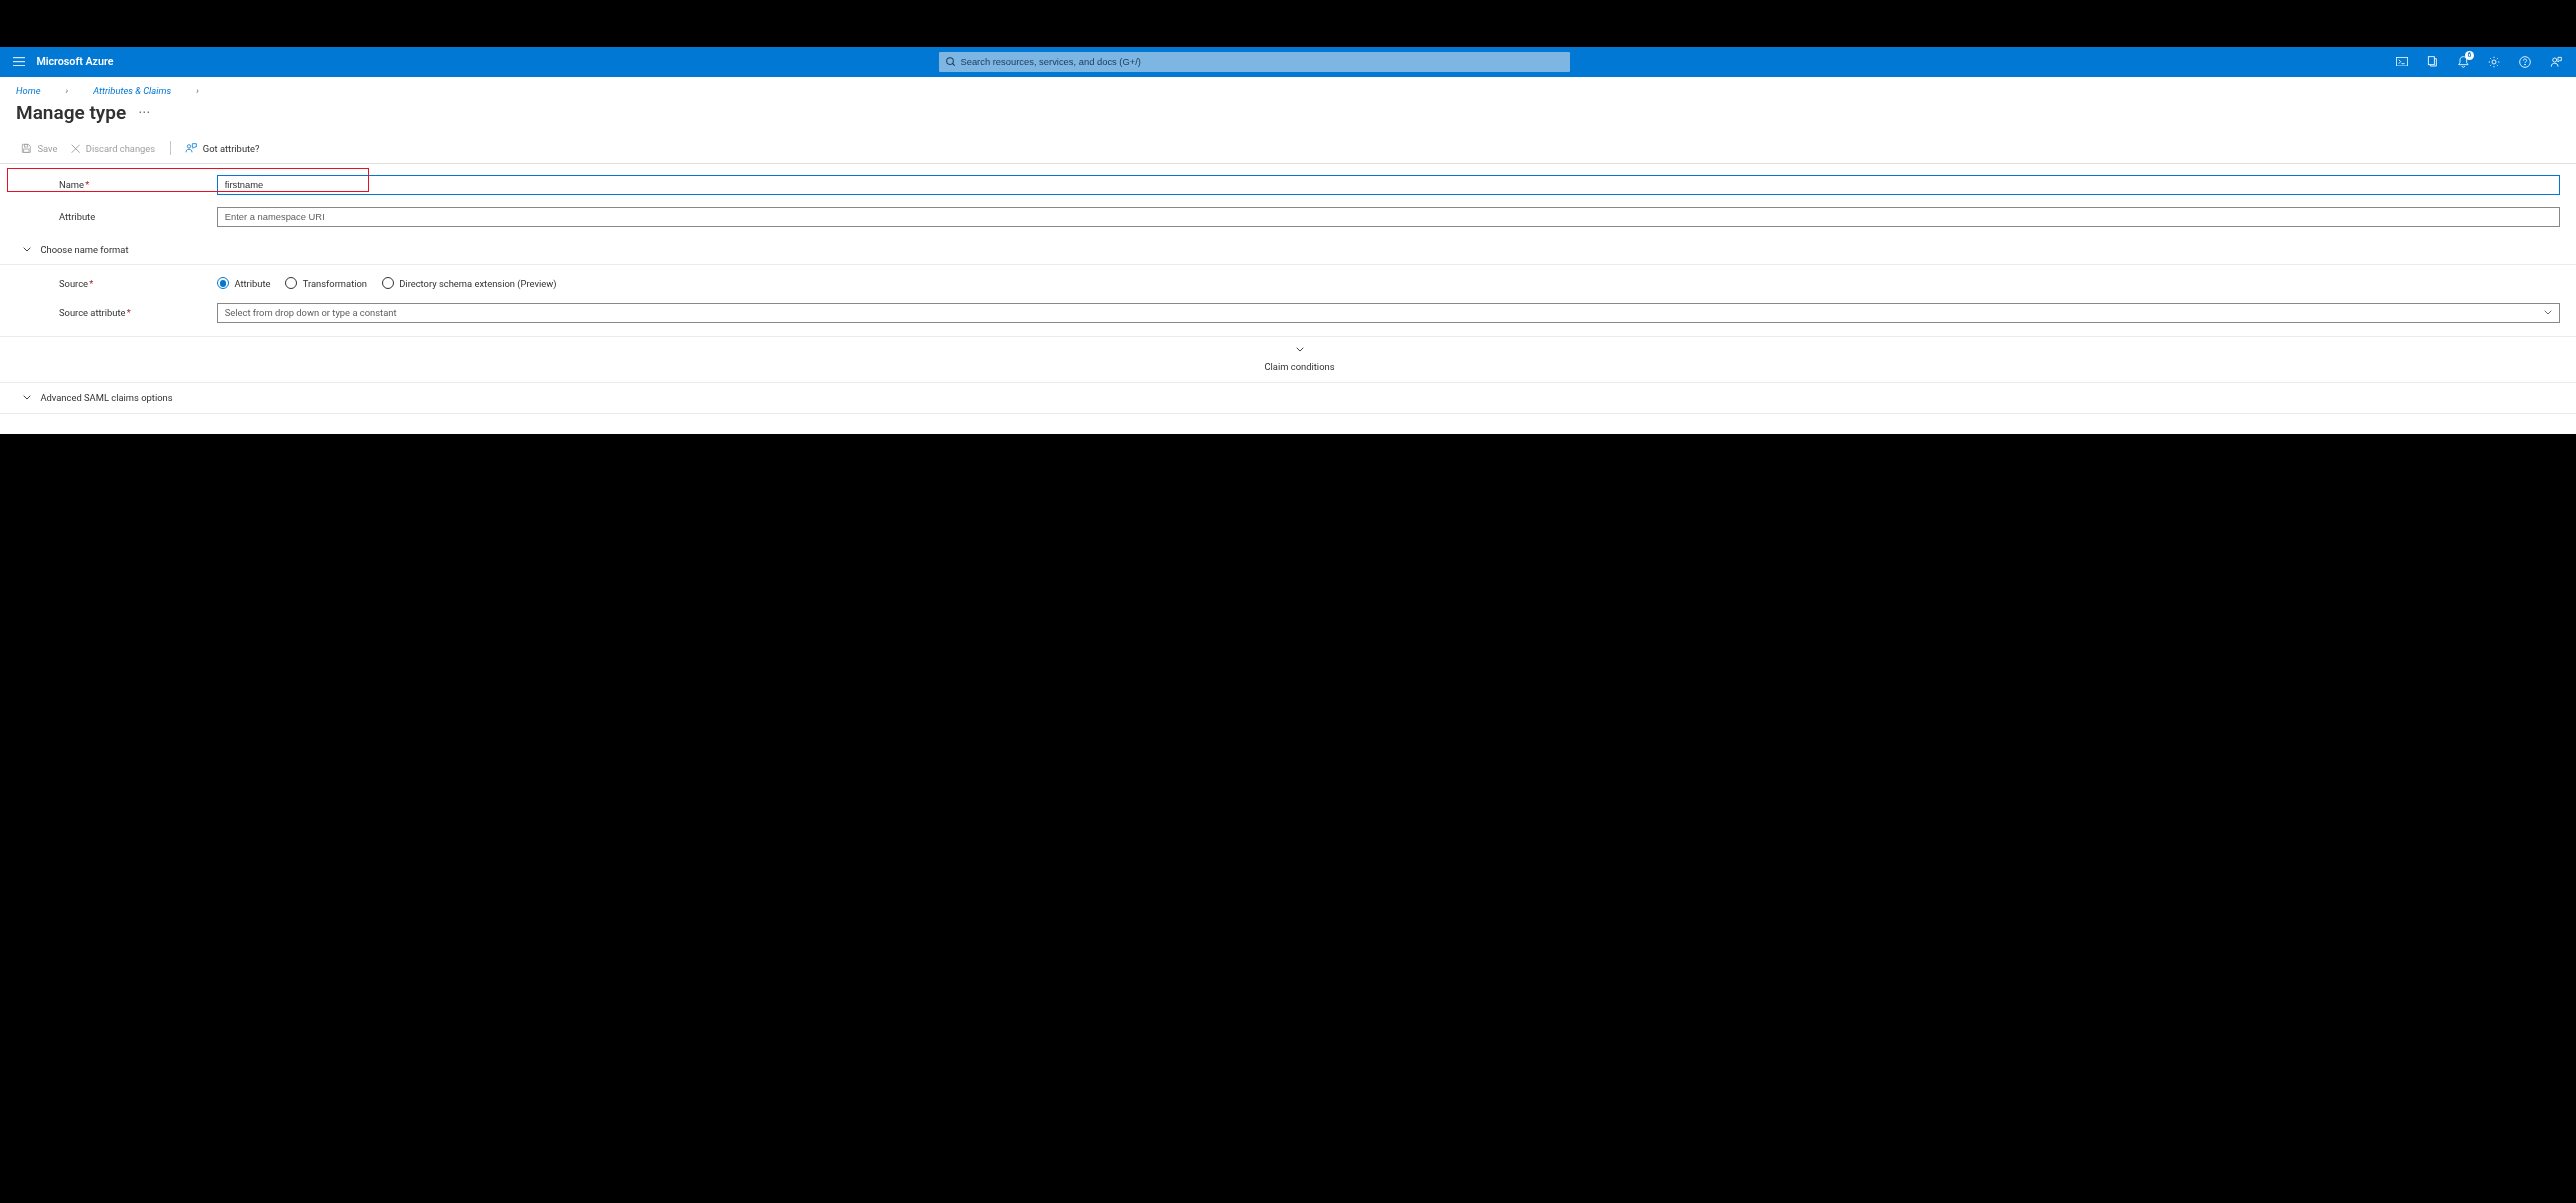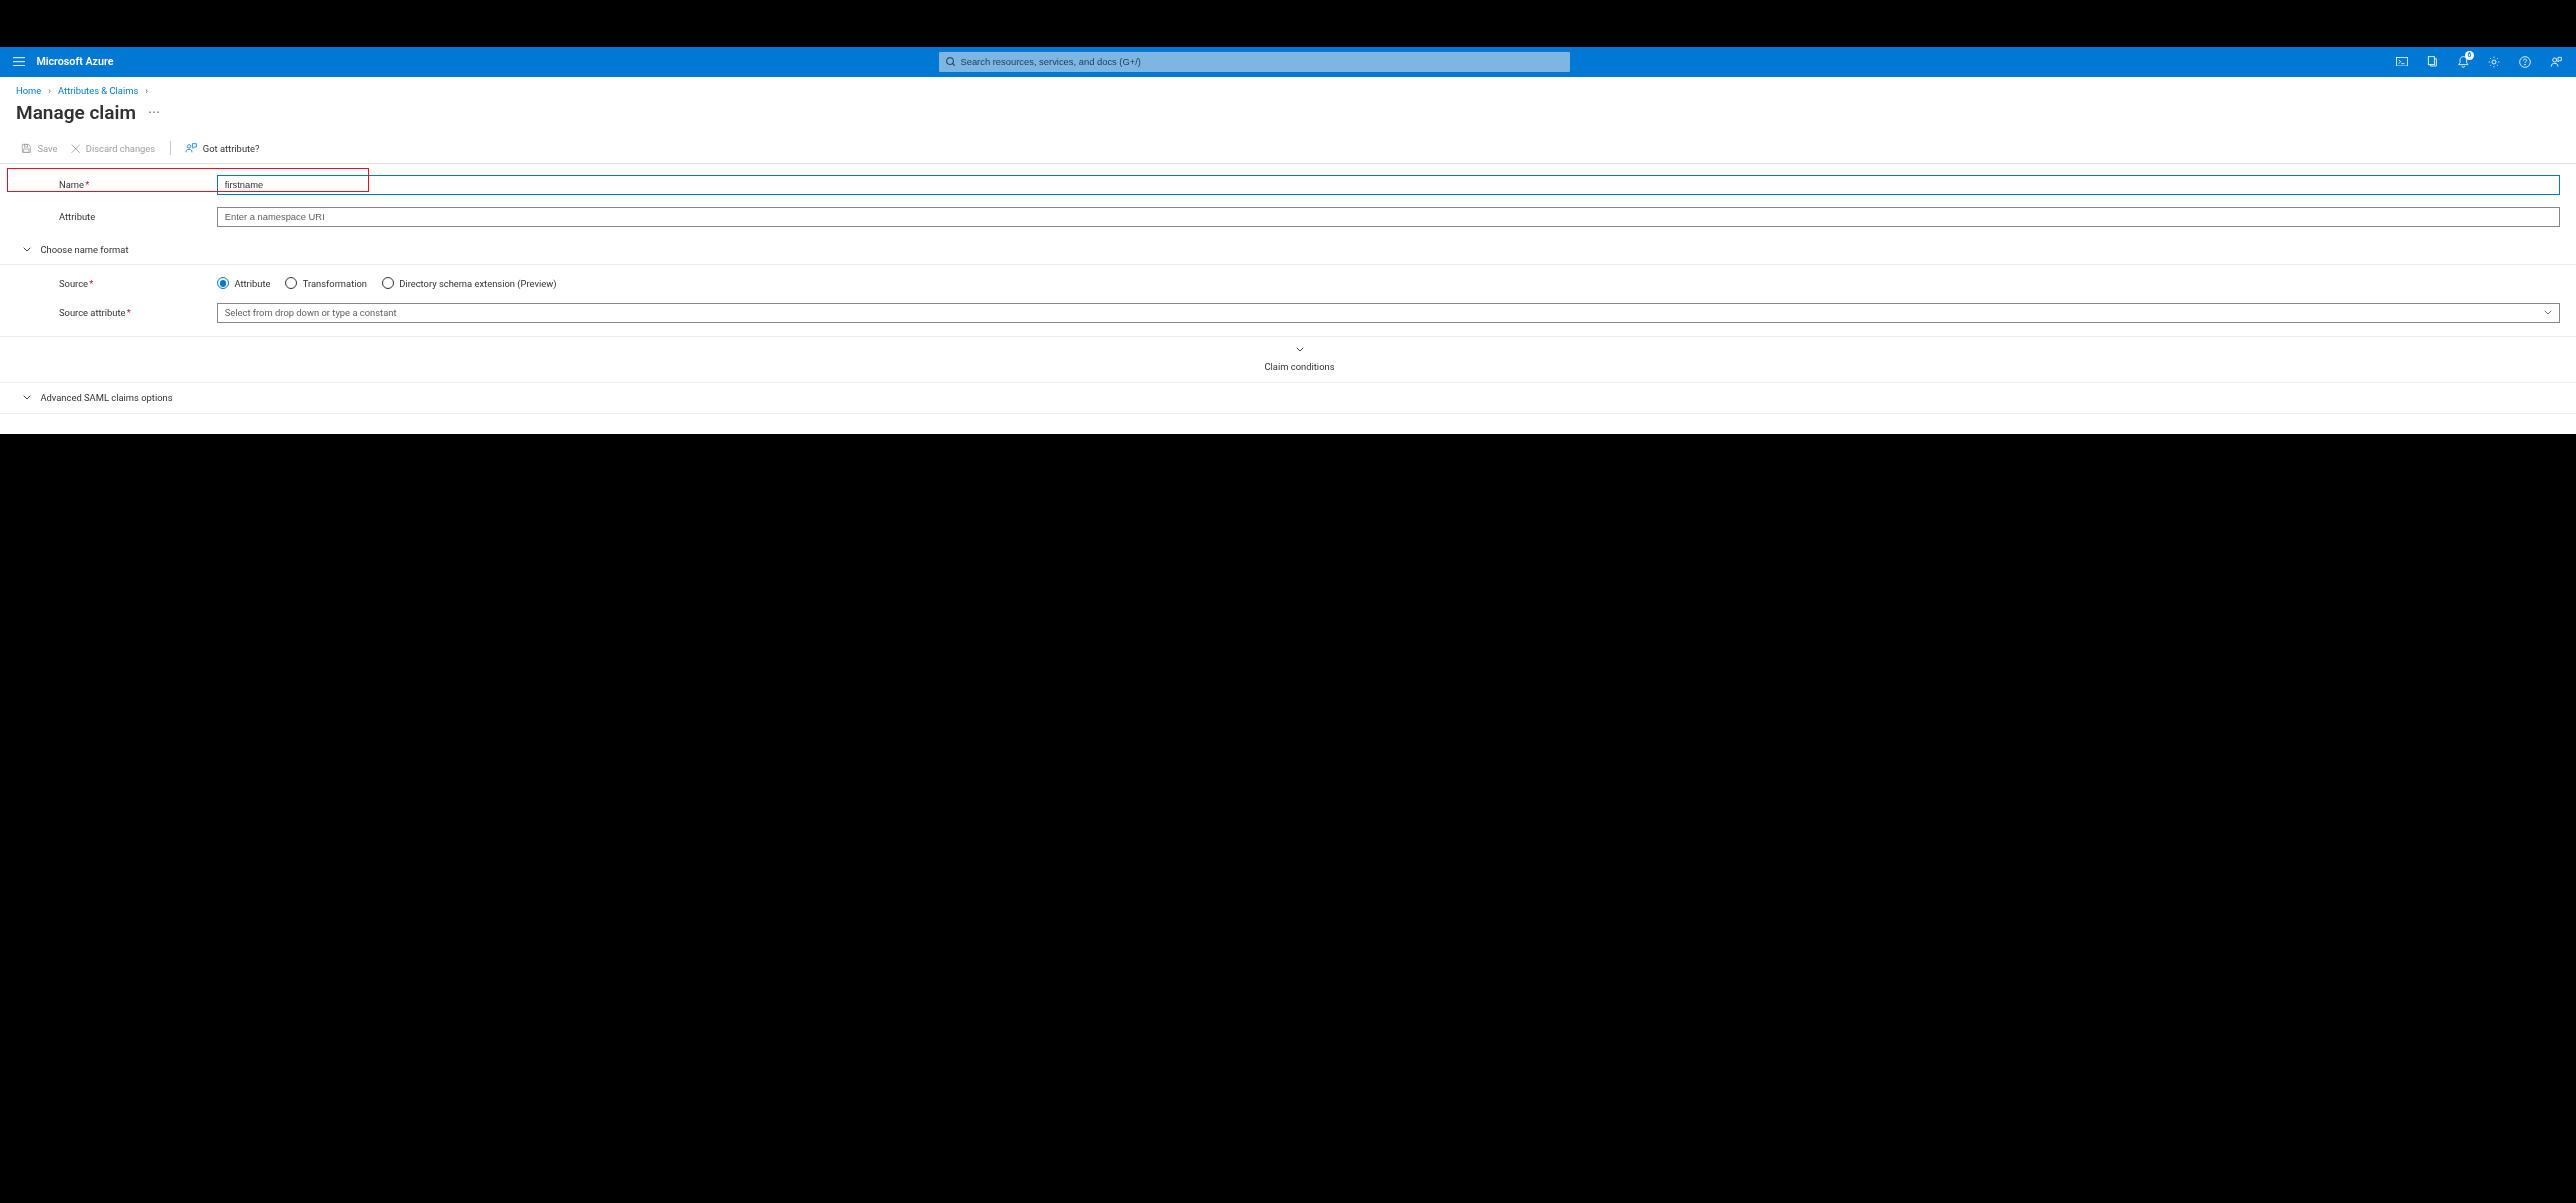--- a/index.html
+++ b/index.html
@@ -47,21 +47,21 @@
   .badge {
     position:absolute; top:4px; right:4px;
     background:#fff; color:#0078d4;
     font-size:6.7px; font-weight:600;
     min-width:9.4px; height:9.4px; line-height:9.4px;
     border-radius:4.7px; text-align:center; padding:0 2px;
   }
 
   
   .content { padding: 8px 16px 0 16px; }
-  .crumbs { display:flex; align-items:center; gap:7px; font-size:9.4px; color:#605e5c; margin-bottom:5.4px; }
+  .crumbs { display:flex; align-items:center; gap:25px; font-size:9.4px; color:#605e5c; margin-bottom:5.4px;font-style:italic; }
   .crumbs a { color:#0078d4; text-decoration:none; cursor:pointer; }
   .crumbs .chev { color:#605e5c; }
   .title-row { display:flex; align-items:center; gap:12px; margin-bottom:12px; }
   .title { font-size:19px; font-weight:600; }
   .more { color:#605e5c; cursor:pointer; font-size:12px; letter-spacing:1.3px; }
 
   
   .toolbar {
     display:flex; align-items:center; gap:2.7px;
     padding: 4px 0 6.7px 0;
@@ -209,21 +209,21 @@
   <div class="content">
 
     <div class="crumbs">
       <a>Home</a>
       <span class="chev">›</span>
       <a>Attributes &amp; Claims</a>
       <span class="chev">›</span>
     </div>
 
     <div class="title-row">
-      <div class="title">Manage claim</div>
+      <div class="title">Manage type</div>
       <div class="more">⋯</div>
     </div>
 
     <div class="toolbar">
       <div class="tbtn disabled">
         <svg width="10.7" height="10.7" viewBox="0 0 16 16" fill="none" stroke="#a19f9d" stroke-width="1.2">
             <path d="M2 2 L11 2 L14 5 L14 14 L2 14 Z"></path>
             <rect x="5" y="2" width="5" height="4"></rect>
             <rect x="4" y="9" width="8" height="5"></rect>
           </svg>

